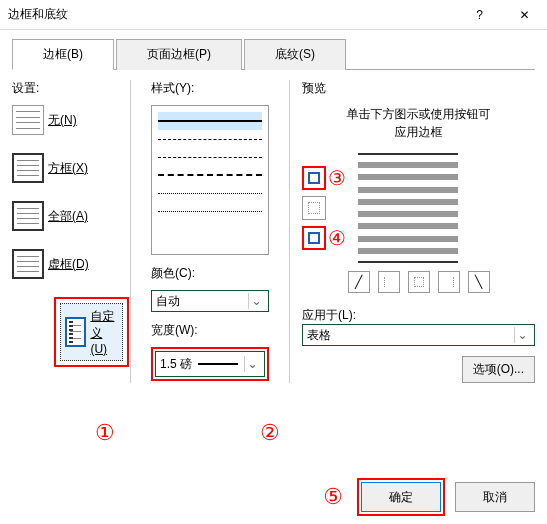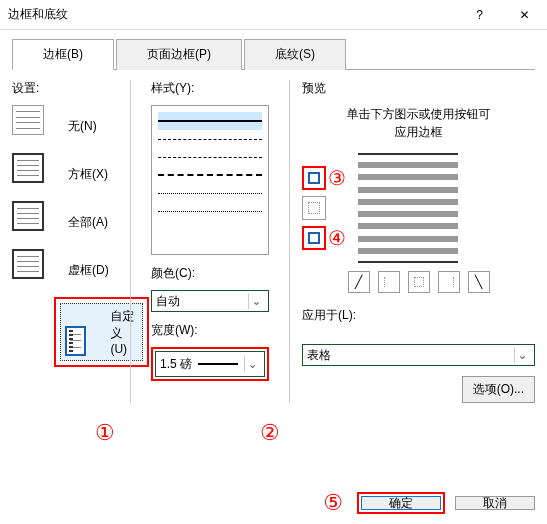--- a/index.html
+++ b/index.html
@@ -9,21 +9,21 @@
 .titlebar .btn { width: 45px; height: 30px; display: flex; align-items: center; justify-content: center; color: #000; }
 .content { padding: 8px 12px; }
 .tabs { display: flex; border-bottom: 1px solid #aaa; margin-bottom: 10px; }
 .tab { padding: 6px 30px; background: #f0f0f0; border: 1px solid #aaa; border-bottom: none; margin-right: 2px; position: relative; top: 1px; }
 .tab.active { background: #fff; border-bottom: 1px solid #fff; }
 .cols { display: flex; gap: 8px; }
 .col1 { width: 110px; }
 .col2 { width: 160px; border-left: 1px solid #ccc; border-right: 1px solid #ccc; padding: 0 20px; }
 .col3 { flex: 1; padding-left: 4px; }
 .section-label { margin-bottom: 8px; }
-.setting-item { display: flex; align-items: flex-end; gap: 24px; margin-bottom: 18px; cursor: pointer; }
+.setting-item { display: flex; align-items: center; gap: 4px; margin-bottom: 18px; cursor: pointer; text-decoration: underline; }
 .setting-icon { width: 32px; height: 30px; border: 1px solid #999; background: #fff; display: flex; flex-direction: column; justify-content: space-around; padding: 3px; }
 .setting-icon .ln { height: 1px; background: #888; }
 .setting-icon.box { border: 2px solid #333; }
 .red-box { border: 2px solid #ff0000; padding: 4px; }
 .col1 .red-box { display: inline-block; margin-bottom: 4px; margin-left: 42px; }
 .col1 .red-box .setting-item { margin-bottom: 0; padding: 4px; background: #e5f1fb; border: 1px dotted #333; }
 .custom-icon { border: 2px solid #1a5fb4; background: #fff; position: relative; }
 .custom-icon::before { content: ""; position: absolute; left: 2px; top: 2px; bottom: 2px; width: 4px; background: repeating-linear-gradient(0deg,#333 0 2px,transparent 2px 4px); }
 .style-list { height: 150px; border: 1px solid #999; background: #fff; overflow-y: scroll; padding: 6px; }
 .style-list .sline { height: 18px; display: flex; align-items: center; }
@@ -37,24 +37,24 @@
 .preview-area { display: flex; align-items: center; gap: 4px; }
 .preview-btns { display: flex; flex-direction: column; gap: 6px; }
 .pbtn { width: 24px; height: 24px; border: 1px solid #999; background: #fff; display: flex; align-items: center; justify-content: center; }
 .pbtn.red { border: 2px solid #ff0000; }
 .pbtn .sq { width: 12px; height: 12px; border: 2px solid #1a5fb4; }
 .circled { color: #ff0000; font-size: 20px; }
 .preview-table { width: 100px; height: 110px; border-top: 2px solid #333; border-bottom: 2px solid #333; padding: 4px 0; display: flex; flex-direction: column; justify-content: space-around; margin-left: 8px; }
 .preview-table .r { height: 6px; background: #999; }
 .preview-bottom { display: flex; gap: 8px; margin-top: 8px; justify-content: center; }
 .preview-bottom .pbtn { width: 22px; height: 22px; }
-.apply-label { margin-top: 14px; margin-bottom: 20px; }
+.apply-label { margin-top: 14px; margin-bottom: 0; }
 .options-btn { float: right; margin-top: 10px; padding: 4px 10px; border: 1px solid #999; background: #efefef; }
 .footer { position: absolute; bottom: 8px; right: 12px; display: flex; gap: 10px; align-items: center; }
-.footer .fbtn { width: 80px; height: 14px; border: 1px solid #999; background: #efefef; display: flex; align-items: center; justify-content: center; text-align: center; }
+.footer .fbtn { width: 80px; height: 30px; border: 1px solid #999; background: #efefef; display: flex; align-items: center; justify-content: center; text-align: center; }
 .footer .red-box .fbtn { border: 1px solid #0078d7; }
 .num { color: #ff0000; font-size: 22px; }
 .num1 { position: absolute; left: 95px; top: 420px; }
 .num2 { position: absolute; left: 260px; top: 420px; }
 .num5 { margin-right: 4px; }
 </style>
 </head>
 <body>
 
 <div class="titlebar">

